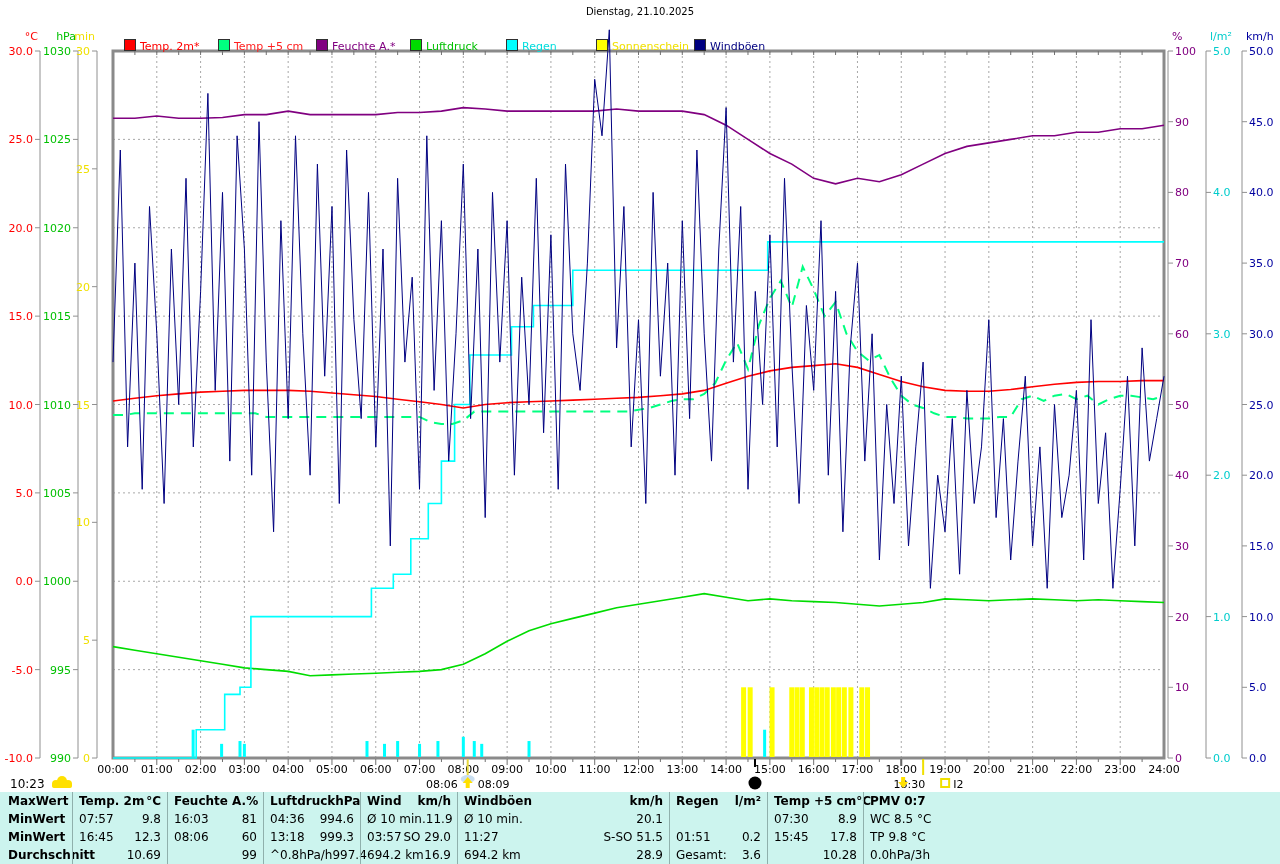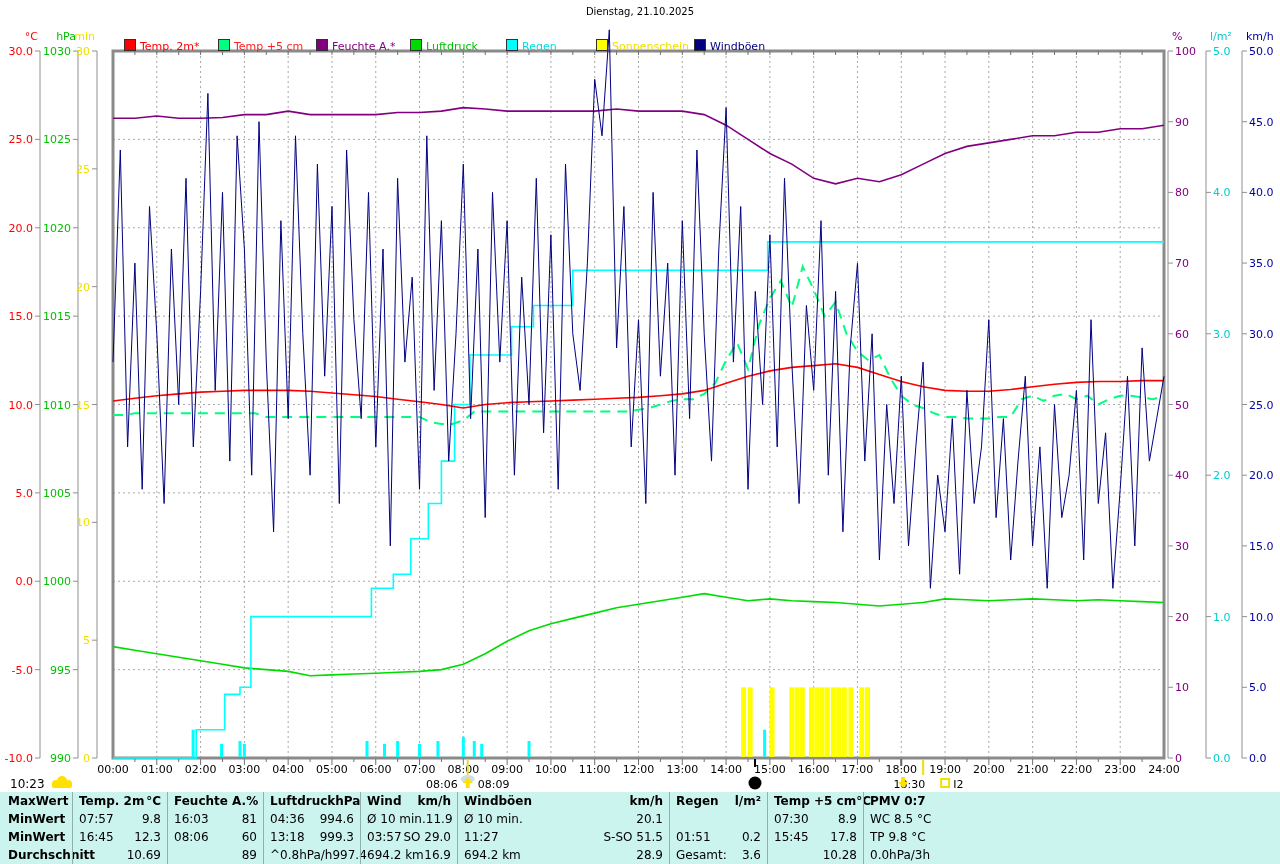--- a/index.html
+++ b/index.html
@@ -397,21 +397,21 @@
         <div class="frow">
           <span class="l">16:03</span>
           <span class="r">81</span>
         </div>
         <div class="frow">
           <span class="l">08:06</span>
           <span class="r">60</span>
         </div>
         <div class="frow">
           <span class="l"></span>
-          <span class="r">89</span>
+          <span class="r">99</span>
         </div>
       </div>
       <div class="fcol" style="width: 97px;">
         <div class="frow fhdr">
           <span class="l">Luftdruck</span>
           <span class="r">hPa</span>
         </div>
         <div class="frow">
           <span class="l">04:36</span>
           <span class="r">994.6</span>

